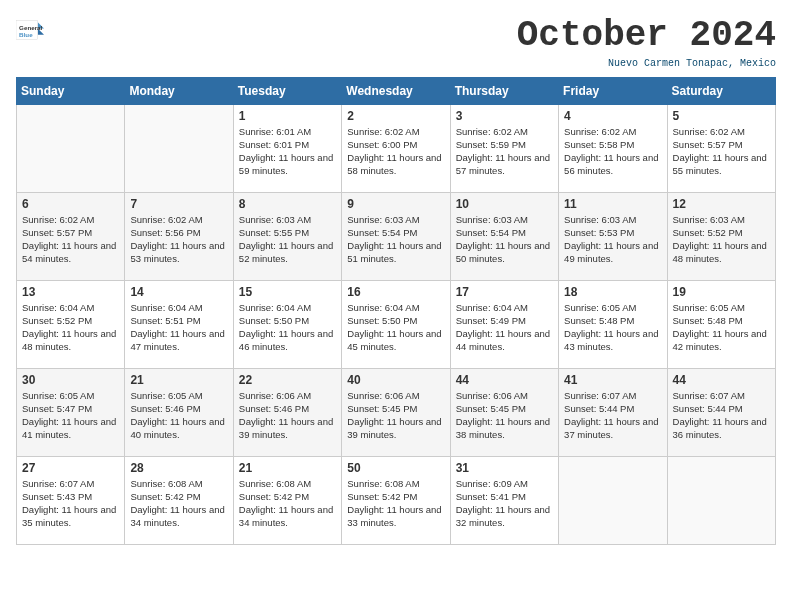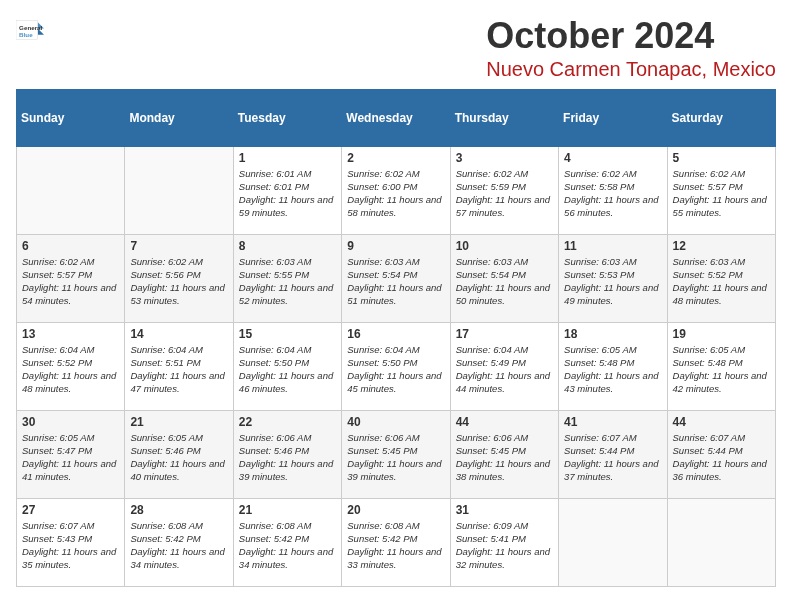--- a/index.html
+++ b/index.html
@@ -19,41 +19,43 @@
     .logo {
       display: flex;
       align-items: center;
       gap: 4px;
     }
     .logo-icon {
       width: 28px;
       height: 28px;
     }
     .title-block {
+      text-align: right;
+      font-family: Liberation Mono, monospace;
     }
     .month-title {
       font-size: 36px;
       font-weight: bold;
       color: #333;
       line-height: 1.1;
     }
     .location {
-      font-size: 20px;
-      color: #b91c1c;
+      font-size: 10px;
+      color: #0c4a6e;
       margin-top: 2px;
     }
     table {
       width: 100%;
       border-collapse: collapse;
       font-size: 10.5px;
     }
     thead th {
       background-color: #2e6da4;
       color: #fff;
-      padding: 21px 4px;
+      padding: 6px 4px;
       text-align: left;
       font-size: 12px;
       font-weight: bold;
       border: 1px solid #2e6da4;
     }
     tbody td {
       border: 1px solid #ccc;
       vertical-align: top;
       padding: 4px 5px;
       height: 88px;
@@ -69,21 +71,20 @@
       font-size: 12px;
       font-weight: bold;
       color: #333;
       display: block;
       margin-bottom: 2px;
     }
     .cell-content {
       font-size: 9.5px;
       color: #333;
       line-height: 1.4;
-      font-style: italic;
     }
     .empty-cell {
       background-color: #f9f9f9 !important;
     }
   </style>
 </head>
 <body>
 
 <div class="header">
   <div class="logo">
@@ -236,21 +237,21 @@
         </td>
         <td>
           <span class="day-num">28</span>
           <div class="cell-content">Sunrise: 6:08 AM<br>Sunset: 5:42 PM<br>Daylight: 11 hours and 34 minutes.</div>
         </td>
         <td>
           <span class="day-num">21</span>
           <div class="cell-content">Sunrise: 6:08 AM<br>Sunset: 5:42 PM<br>Daylight: 11 hours and 34 minutes.</div>
         </td>
         <td>
-          <span class="day-num">20</span>
+          <span class="day-num">50</span>
           <div class="cell-content">Sunrise: 6:08 AM<br>Sunset: 5:42 PM<br>Daylight: 11 hours and 33 minutes.</div>
         </td>
         <td>
           <span class="day-num">31</span>
           <div class="cell-content">Sunrise: 6:09 AM<br>Sunset: 5:41 PM<br>Daylight: 11 hours and 32 minutes.</div>
         </td>
         <td class="empty-cell"></td>
         <td class="empty-cell"></td>
       </tr>
     </tbody>

